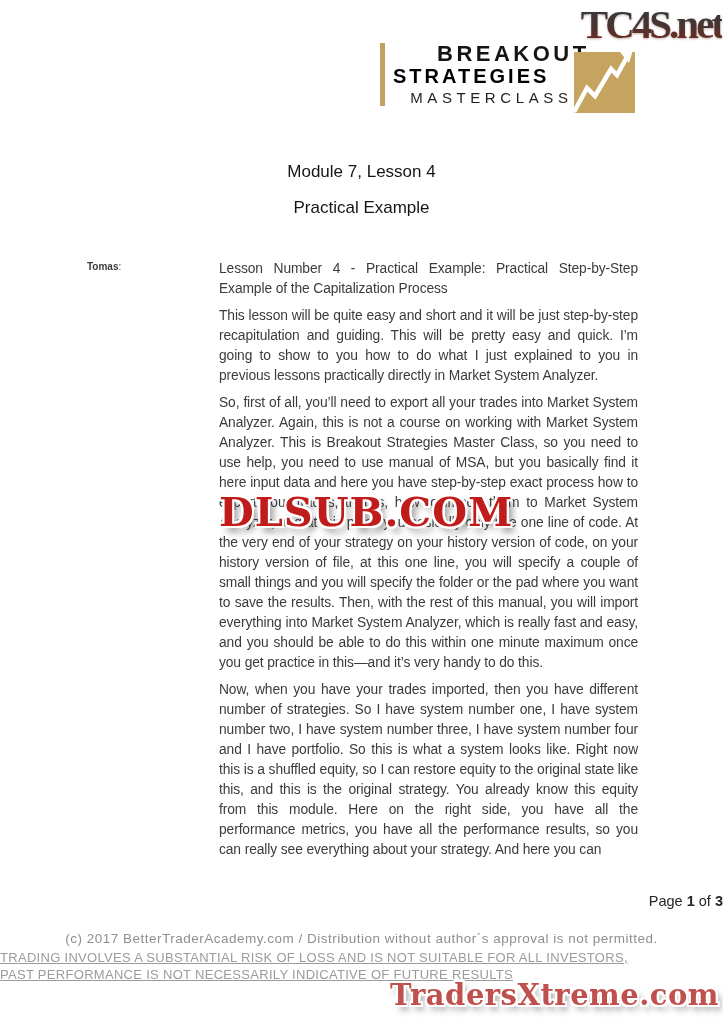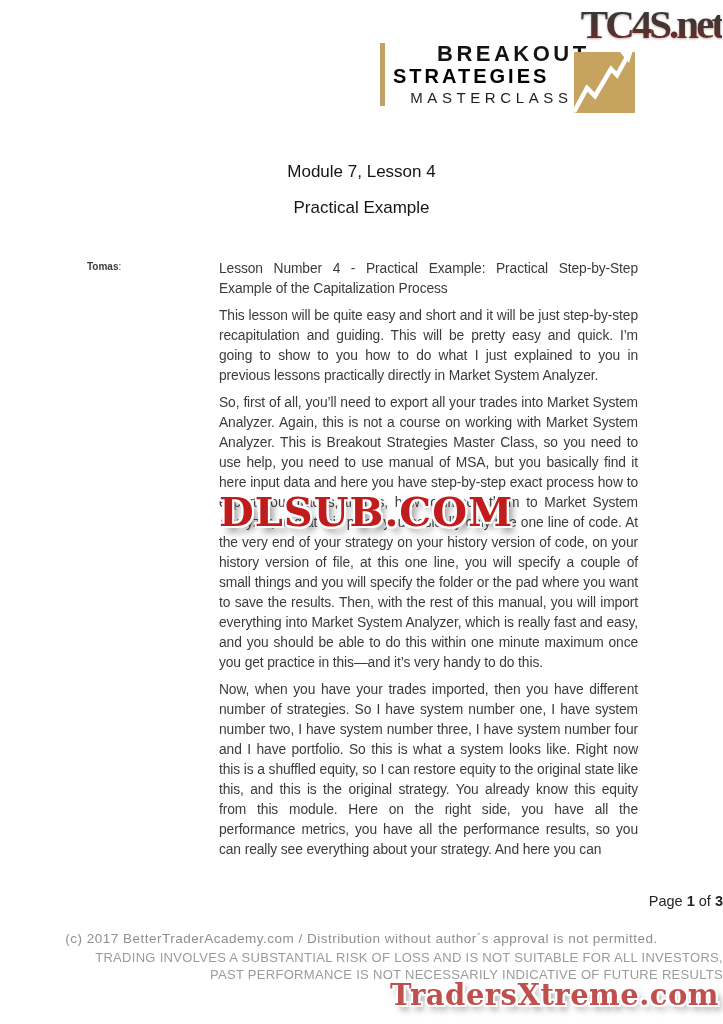--- a/index.html
+++ b/index.html
@@ -56,22 +56,22 @@
       -2px 0 0 #fff, 2px 0 0 #fff, 0 -2px 0 #fff, 0 2px 0 #fff,
       5px 6px 7px rgba(60,60,60,.55);
   }
 
   
   .page-num { position:absolute; left:0; width:100%; top:893px; text-align:right;
     font-size:14.5px; color:#262626; white-space:pre; }
   .page-num .b { font-weight:bold; }
   .copyright { position:absolute; left:0; width:100%; top:923px; text-align:center;
     font-size:13.5px; letter-spacing:.5px; color:#8f8f8f;margin-top:8px; }
-  .disclaimer { position:absolute; left:0; width:100%; top:950px; text-align:right;
-    font-size:13px; letter-spacing:.3px; line-height:16.5px; color:#9b9b9b; }
+  .disclaimer { position:absolute; left:0; width:100%; top:950px; text-align:left;
+    font-size:13px; letter-spacing:.3px; line-height:16.5px; color:#9b9b9b;text-decoration:underline; }
 
   
   .traders {
     position:absolute; right:4px; top:981px; z-index:6;
     font-family:"DejaVu Serif", serif; font-weight:bold;
     font-size:29px; line-height:1; letter-spacing:.5px; color:#c0504d;
     text-shadow:
       -2px -2px 0 #fff, 2px -2px 0 #fff, -2px 2px 0 #fff, 2px 2px 0 #fff,
       -2px 0 0 #fff, 2px 0 0 #fff, 0 -2px 0 #fff, 0 2px 0 #fff,
       4px 5px 6px rgba(90,90,90,.6);

